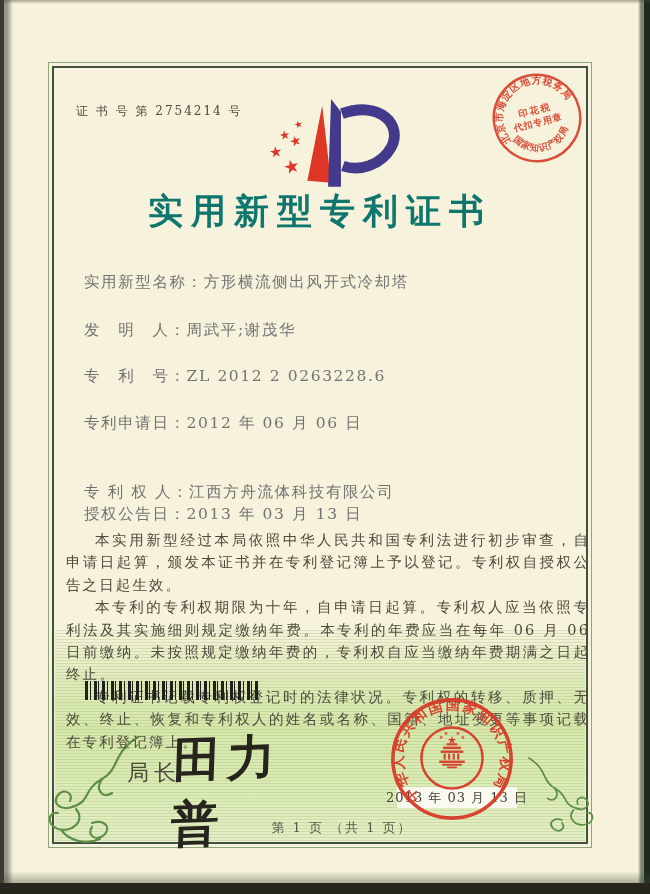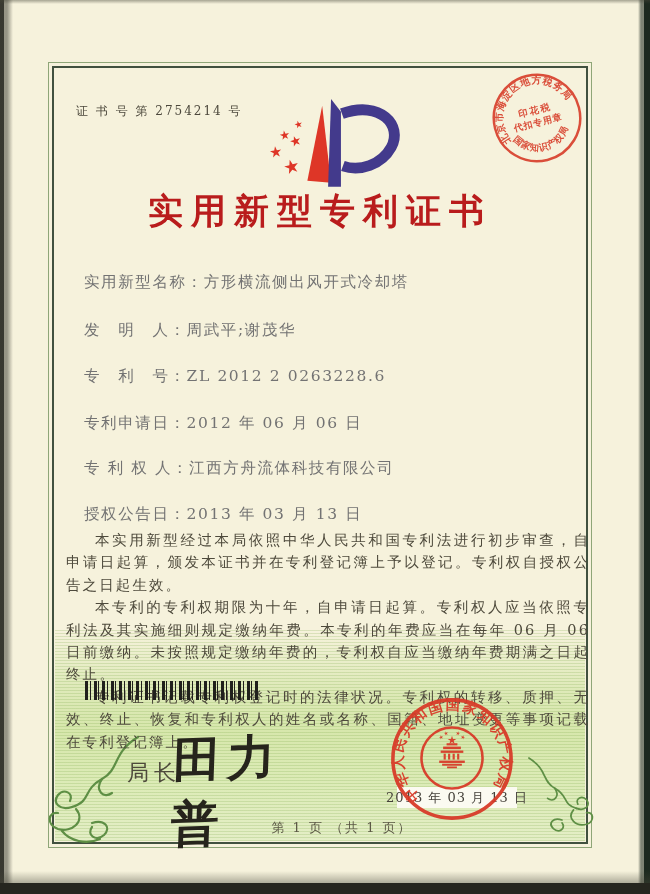--- a/index.html
+++ b/index.html
@@ -30,24 +30,24 @@
       linear-gradient(180deg,rgba(214,231,172,0) 0,rgba(214,231,172,.75) 60px,#d7e7ac 100px,#dcebb6 150px,#e4eec6 100%);}
   .flourish{position:absolute;z-index:4;}
   .flourish svg{display:block;width:100%;height:100%;}
   .fl-bl{left:42px;top:735px;width:100px;height:115px;}
   .fl-br{right:52px;top:748px;width:72px;height:100px;transform:scaleX(-1);}
   
   .cert-number{position:absolute;left:76px;top:103px;font-size:12px;color:#4c483c;
     letter-spacing:2px;z-index:5;}
   .logo{position:absolute;left:262px;top:92px;width:148px;height:96px;z-index:5;}
   .page-title{position:absolute;left:0;right:10px;top:188px;text-align:center;
-    font-size:35px;font-weight:600;letter-spacing:8px;color:#b91c1c;z-index:5;}
+    font-size:35px;font-weight:600;letter-spacing:8px;color:#0f766e;z-index:5;}
   .field{position:absolute;left:84px;font-size:15.5px;color:#737373;
     letter-spacing:1.6px;z-index:5;white-space:nowrap;}
-  .f0{top:272px}.f1{top:320px}.f2{top:366px}.f3{top:413px}.f4{top:458px}.f5{top:504px}
+  .f0{top:272px}.f1{top:320px}.f2{top:366px}.f3{top:413px}.f4{top:482px}.f5{top:504px}
   .body-text{position:absolute;left:66px;top:529px;width:524px;z-index:5;
     font-size:14.5px;line-height:22.4px;letter-spacing:2.1px;color:#4e4a3c;text-align:justify;}
   .body-text p{margin:0;text-indent:2em;}
   .barcode{position:absolute;left:85px;top:681px;width:173px;height:19px;z-index:5;
     background:repeating-linear-gradient(90deg,
       #20201c 0 3px,transparent 3px 5px,#20201c 5px 6px,transparent 6px 9px,
       #20201c 9px 12px,transparent 12px 13px,#20201c 13px 14px,transparent 14px 17px);}
   .commissioner-label{position:absolute;left:127px;top:758px;font-size:22px;
     letter-spacing:5px;color:#4e4a3c;z-index:5;}
   .signature{position:absolute;left:172px;top:726px;width:160px;z-index:5;

